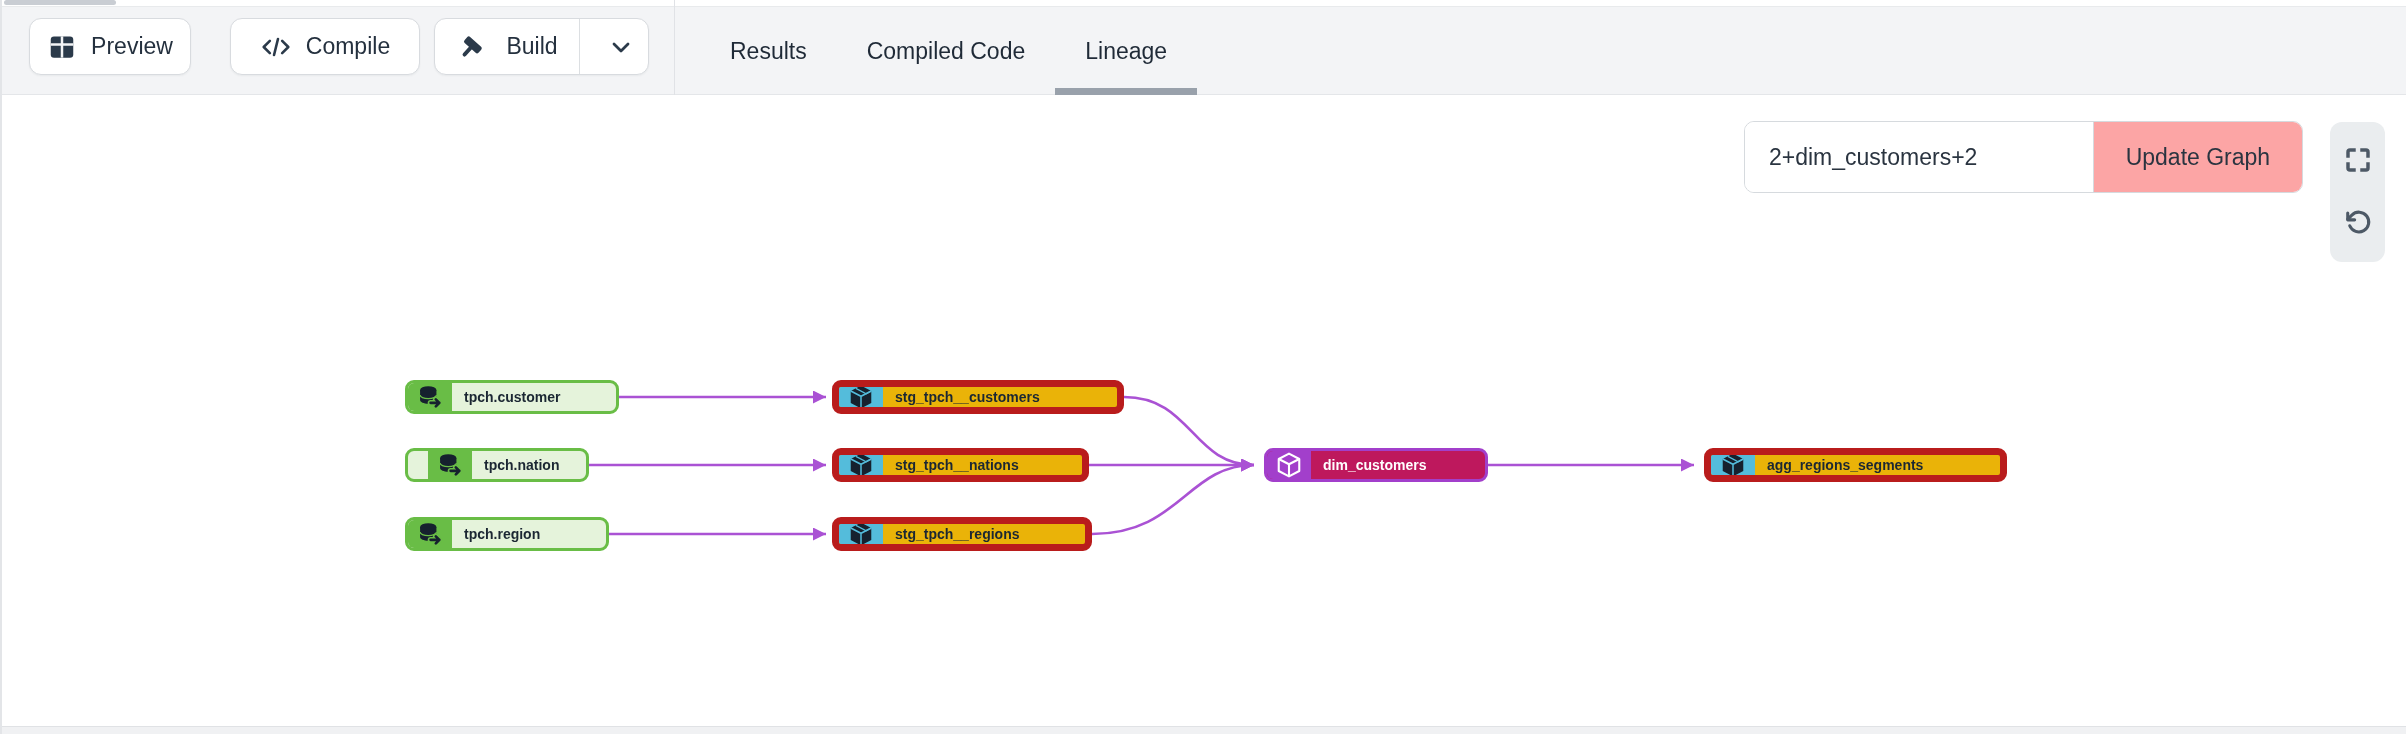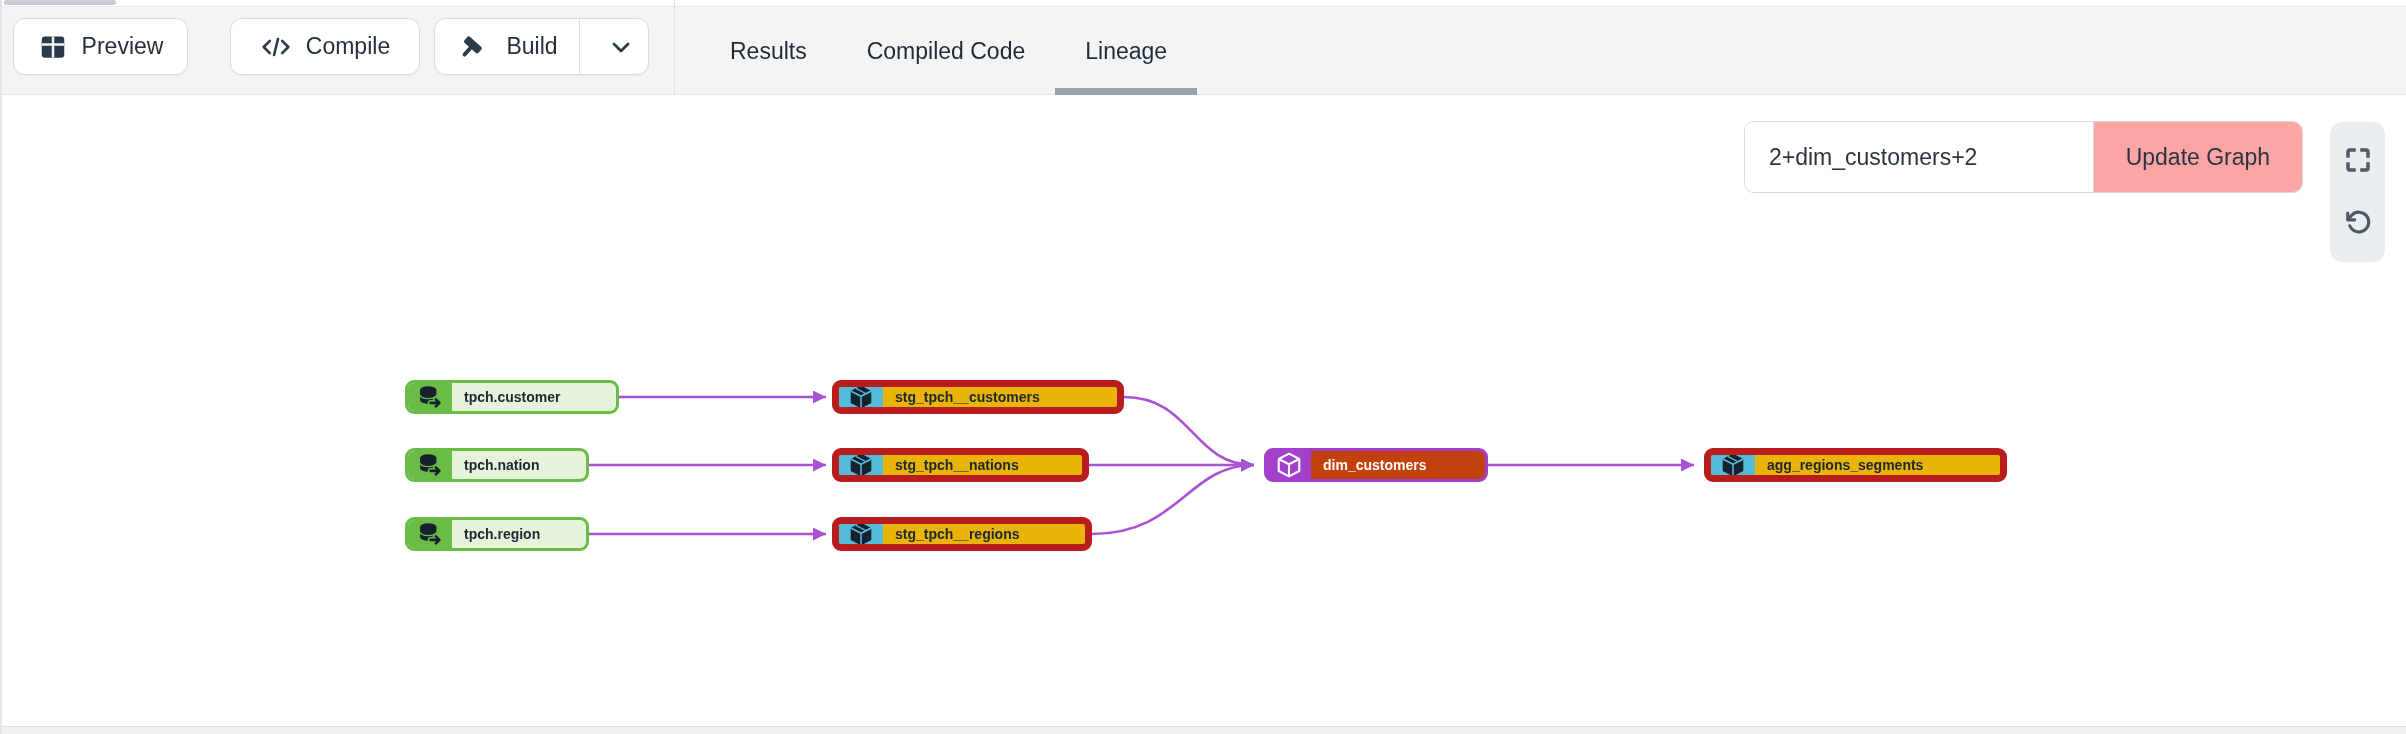--- a/index.html
+++ b/index.html
@@ -27,21 +27,21 @@
   }
   .btn {
     position:absolute; top:11px; height:57px;
     background:#ffffff; border:1px solid #d8dbdf; border-radius:12px;
     display:flex; align-items:center; justify-content:center;
     gap:14px; color:#24303e; font-size:23px;
     box-shadow:0 1px 2px rgba(20,30,40,0.05);
     cursor:pointer;
   }
   .btn svg { display:block; }
-  .btn-preview { left:11px;  width:175px;align-items:center; }
+  .btn-preview { left:27px;  width:162px;align-items:center; }
   .btn-compile { left:228px; width:190px; }
   .btn-build-group { left:432px; width:215px; padding:0; }
   .build-main {
     width:156px; height:100%; display:flex; align-items:center;
     justify-content:center; gap:20px; border-right:1px solid #dcdfe2;
   }
   .build-caret {
     width:58px; height:100%; display:flex; align-items:center; justify-content:center;
   }
   .toolbar-sep {
@@ -102,21 +102,21 @@
   .node .nlabel {
     flex:1; display:flex; align-items:center; padding:0 14px 0 12px;
     font-size:14px; font-weight:bold; white-space:nowrap;
   }
   .node.src { background:#e5f3db; border:3px solid #69bd46; }
   .node.src .nicon { background:#69bd46; }
   .node.src .nlabel { color:#1b2733; }
   .node.stg { background:#eab308; border:7px solid #b91c1c; }
   .node.stg .nicon { background:#54bcdb; }
   .node.stg .nlabel { color:#1b2733; }
-  .node.dim { background:#c2410c; border:3px solid #a23fcb; }
+  .node.dim { background:#be185d; border:3px solid #a23fcb; }
   .node.dim .nicon { background:#a23fcb; }
   .node.dim .nlabel { color:#ffffff; }
   .edges-svg { position:absolute; left:0; top:0; }
   
   .footer-strip {
     position:absolute; left:0; top:726px; width:2406px; height:8px;
     background:#f0f1f3; border-top:1px solid #e0e2e5;
   }
 </style>
 </head>
@@ -239,34 +239,34 @@
         <ellipse cx="10.5" cy="6" rx="7" ry="3.2" fill="#16212e"></ellipse>
         <path d="M3.5 6 v8.5 c0 1.8 3.1 3.2 7 3.2 s7 -1.4 7 -3.2 V6 Z" fill="#16212e"></path>
         <path d="M3.5 10.2 c0 1.8 3.1 3.2 7 3.2 s7 -1.4 7 -3.2" stroke="#69bd46" stroke-width="1.1" fill="none"></path>
         <path d="M12.5 17 h7.5 m0 0 l-3 -3 m3 3 l-3 3" stroke="#69bd46" stroke-width="5" fill="none" stroke-linecap="round" stroke-linejoin="round"></path>
         <path d="M12.5 17 h7.5 m0 0 l-3 -3 m3 3 l-3 3" stroke="#16212e" stroke-width="2.3" fill="none" stroke-linecap="round" stroke-linejoin="round"></path>
       </svg>
     </span>
     <span class="nlabel">tpch.customer</span>
   </div>
 
-  <div class="node src" style="left:403px; top:353px; width:184px;">
+  <div class="node src" style="left:403px; top:353px; width:184px;padding-left:20px;">
     <span class="nicon">
       <svg width="28" height="28" viewBox="0 0 24 24">
         <ellipse cx="10.5" cy="6" rx="7" ry="3.2" fill="#16212e"></ellipse>
         <path d="M3.5 6 v8.5 c0 1.8 3.1 3.2 7 3.2 s7 -1.4 7 -3.2 V6 Z" fill="#16212e"></path>
         <path d="M3.5 10.2 c0 1.8 3.1 3.2 7 3.2 s7 -1.4 7 -3.2" stroke="#69bd46" stroke-width="1.1" fill="none"></path>
         <path d="M12.5 17 h7.5 m0 0 l-3 -3 m3 3 l-3 3" stroke="#69bd46" stroke-width="5" fill="none" stroke-linecap="round" stroke-linejoin="round"></path>
         <path d="M12.5 17 h7.5 m0 0 l-3 -3 m3 3 l-3 3" stroke="#16212e" stroke-width="2.3" fill="none" stroke-linecap="round" stroke-linejoin="round"></path>
       </svg>
     </span>
     <span class="nlabel">tpch.nation</span>
   </div>
 
-  <div class="node src" style="left:403px; top:422px; width:184px;">
+  <div class="node src" style="left:403px; top:422px; width:204px;">
     <span class="nicon">
       <svg width="28" height="28" viewBox="0 0 24 24">
         <ellipse cx="10.5" cy="6" rx="7" ry="3.2" fill="#16212e"></ellipse>
         <path d="M3.5 6 v8.5 c0 1.8 3.1 3.2 7 3.2 s7 -1.4 7 -3.2 V6 Z" fill="#16212e"></path>
         <path d="M3.5 10.2 c0 1.8 3.1 3.2 7 3.2 s7 -1.4 7 -3.2" stroke="#69bd46" stroke-width="1.1" fill="none"></path>
         <path d="M12.5 17 h7.5 m0 0 l-3 -3 m3 3 l-3 3" stroke="#69bd46" stroke-width="5" fill="none" stroke-linecap="round" stroke-linejoin="round"></path>
         <path d="M12.5 17 h7.5 m0 0 l-3 -3 m3 3 l-3 3" stroke="#16212e" stroke-width="2.3" fill="none" stroke-linecap="round" stroke-linejoin="round"></path>
       </svg>
     </span>
     <span class="nlabel">tpch.region</span>

